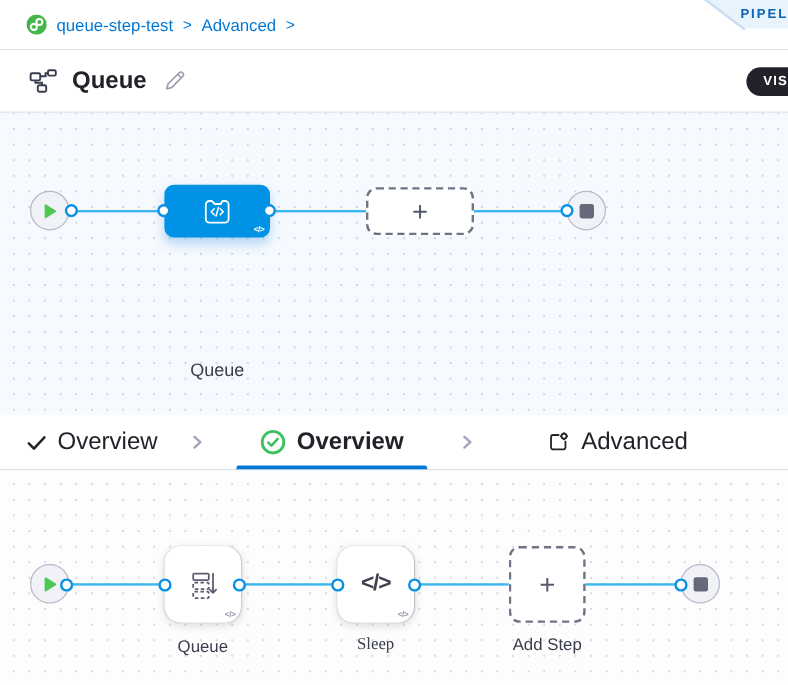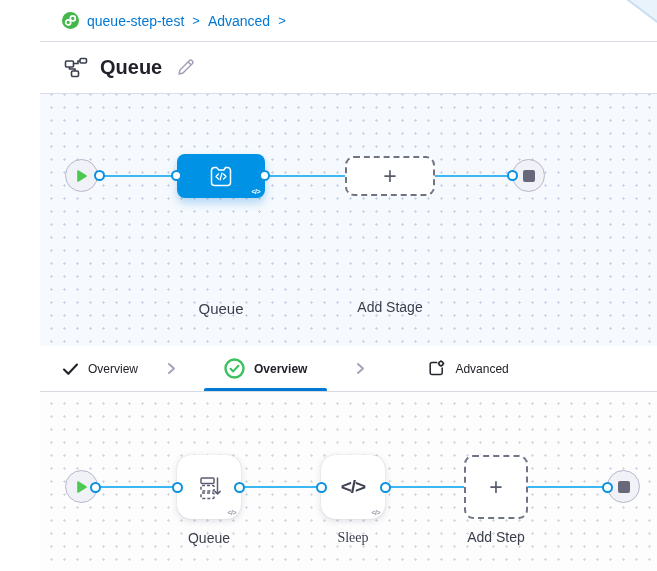--- a/index.html
+++ b/index.html
@@ -1,18 +1,18 @@
 <!DOCTYPE html>
 <html><head>
 <meta charset="utf-8">
 <style>
   * { margin:0; padding:0; box-sizing:border-box; }
   html,body { background:#fff; }
   body { font-family:"Liberation Sans","DejaVu Sans",sans-serif; }
-  .app { position:relative; width:657px; height:571px; overflow:hidden; background:#fff;padding-left:40px; }
+  .app { position:relative; width:657px; height:571px; overflow:hidden; background:#fff; }
 
   
   .crumbbar { position:relative; height:42px; display:flex; align-items:center;
     padding-left:22px; border-bottom:1px solid #dcdde6; background:#fff; }
   .proj-icon { display:flex; margin-right:8px; }
   .crumb { color:#0278d5; font-size:14px; font-weight:500; text-decoration:none; cursor:pointer; }
   .crumb-sep { color:#0278d5; font-size:13px; margin:0 8px; }
   .studio-badge { position:absolute; top:0; left:572px; width:220px; height:24px;
     background:#e9f3fc; clip-path:polygon(16px 0,220px 0,220px 24px,46px 24px);
     display:flex; align-items:center; padding-left:45px;
@@ -61,21 +61,21 @@
   .dashed-node { position:absolute; background:#fff; border:2px dashed #6f7485;
     border-radius:9px; display:flex; align-items:center; justify-content:center;
     z-index:2; cursor:pointer; }
   .plus-glyph { font-size:23px; font-weight:400; color:#565b6b; line-height:1; }
   .node-label { position:absolute; text-align:center; font-size:15px; color:#3a3e4c; z-index:2; }
   .node-label.small { font-size:14px; }
 
   
   .tabbar { height:46px; display:flex; align-items:center; background:#fff;
     border-bottom:1px solid #d8dae2; padding-left:22px; }
-  .tab { display:flex; align-items:center; gap:9px; height:100%; font-size:12px;
+  .tab { display:flex; align-items:center; gap:9px; height:100%; font-size:20px;
     color:#22222a; cursor:pointer; background:none; border:none; font-family:inherit; }
   .tab.active { font-weight:700; padding:0 20px; position:relative; }
   .tab.active::after { content:""; position:absolute; left:0; right:0; bottom:0;
     height:3px; background:#0278d5; border-radius:2px 2px 0 0; }
   .tab-chev { margin:0 26px; display:flex; }
 </style>
 </head>
 <body>
 
 <div class="app">
@@ -145,21 +145,20 @@
     <div class="terminal" style="left:472px;top:65px;">
       <span class="stop-square"></span>
     </div>
 
     <div class="cdot" style="left:54px;top:76px;"></div>
     <div class="cdot" style="left:131px;top:76px;"></div>
     <div class="cdot" style="left:219px;top:76px;"></div>
     <div class="cdot" style="left:467px;top:76px;"></div>
 
     <div class="node-label" style="left:137px;top:206px;width:88px;">Queue</div>
-    <div class="node-label small" style="left:293px;top:205px;width:114px;">Add Stage</div>
   </div>
 
   <div class="tabbar">
     <button class="tab">
       <svg width="17" height="14" viewBox="0 0 17 14" fill="none" stroke="#22222a" stroke-width="2.1" stroke-linecap="round" stroke-linejoin="round">
         <path d="M2 7.5 L6.3 11.8 L15 2.5"></path>
       </svg>
       <span>Overview</span>
     </button>
     <span class="tab-chev">

